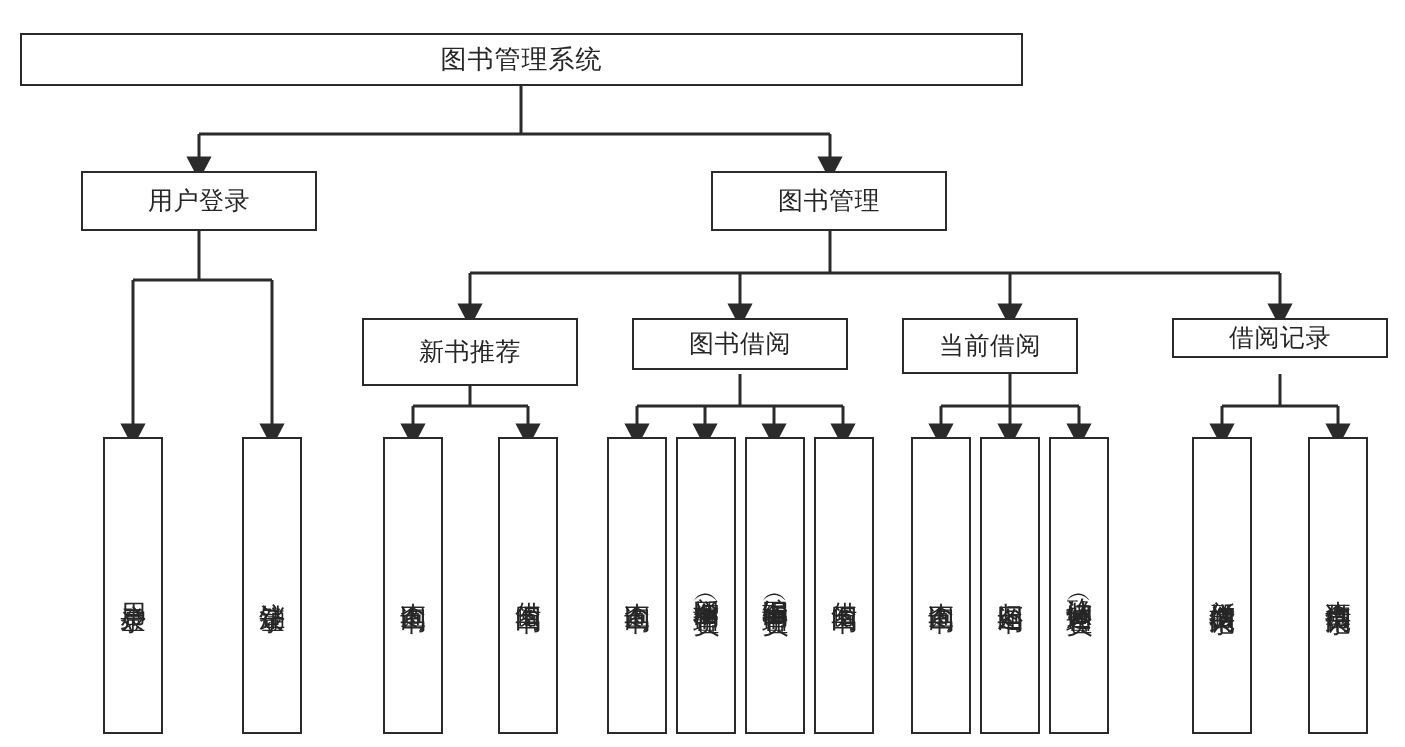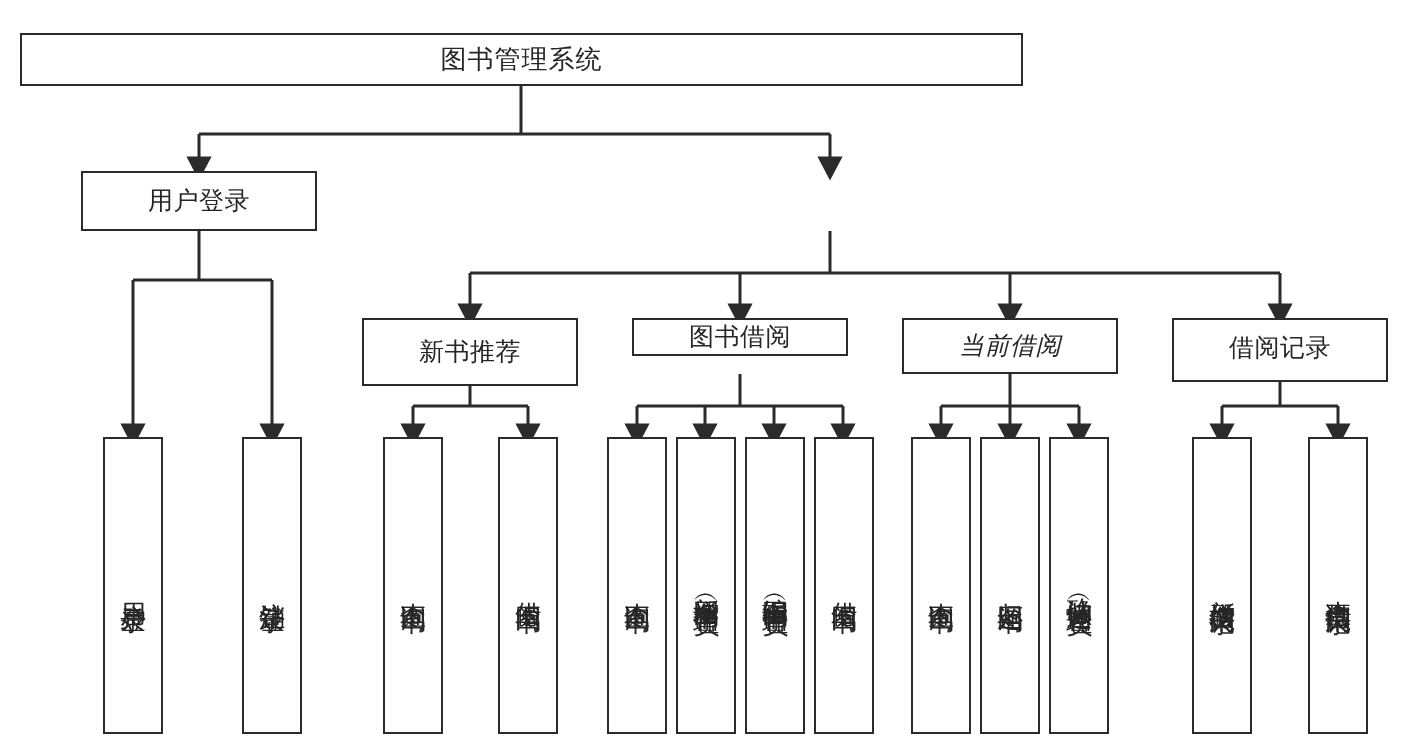--- a/index.html
+++ b/index.html
@@ -124,31 +124,34 @@
     </g>
   </svg>
 
   <div class="node title" style="left:20px; top:13px; width:1003px; height:53px;margin-top:20px;">
     <span class="label">图书管理系统</span>
   </div>
 
   <div class="node horizontal" style="left:81px; top:171px; width:236px; height:60px;">
     <span class="label">用户登录</span>
   </div>
+  <div class="node horizontal" style="left:711px; top:171px; width:236px; height:60px;">
+    <span class="label">图书管理</span>
+  </div>
 
   <div class="node horizontal" style="left:362px; top:318px; width:216px; height:68px;">
     <span class="label">新书推荐</span>
   </div>
-  <div class="node horizontal" style="left:632px; top:318px; width:216px; height:38px;">
+  <div class="node horizontal" style="left:632px; top:318px; width:216px; height:52px;">
     <span class="label">图书借阅</span>
   </div>
-  <div class="node horizontal" style="left:902px; top:318px; width:216px; height:56px;font-style:italic;">
+  <div class="node horizontal" style="left:902px; top:318px; width:176px; height:56px;">
     <span class="label">当前借阅</span>
   </div>
-  <div class="node horizontal" style="left:1172px; top:318px; width:216px; height:64px;font-family:Liberation Mono, monospace;">
+  <div class="node horizontal" style="left:1172px; top:318px; width:216px; height:40px;">
     <span class="label">借阅记录</span>
   </div>
 
   <div class="node vertical" style="left:103px; top:437px; width:60px; height:297px;">
     <span class="label">用户登录</span>
   </div>
   <div class="node vertical" style="left:242px; top:437px; width:60px; height:297px;">
     <span class="label">注销登录</span>
   </div>
 

